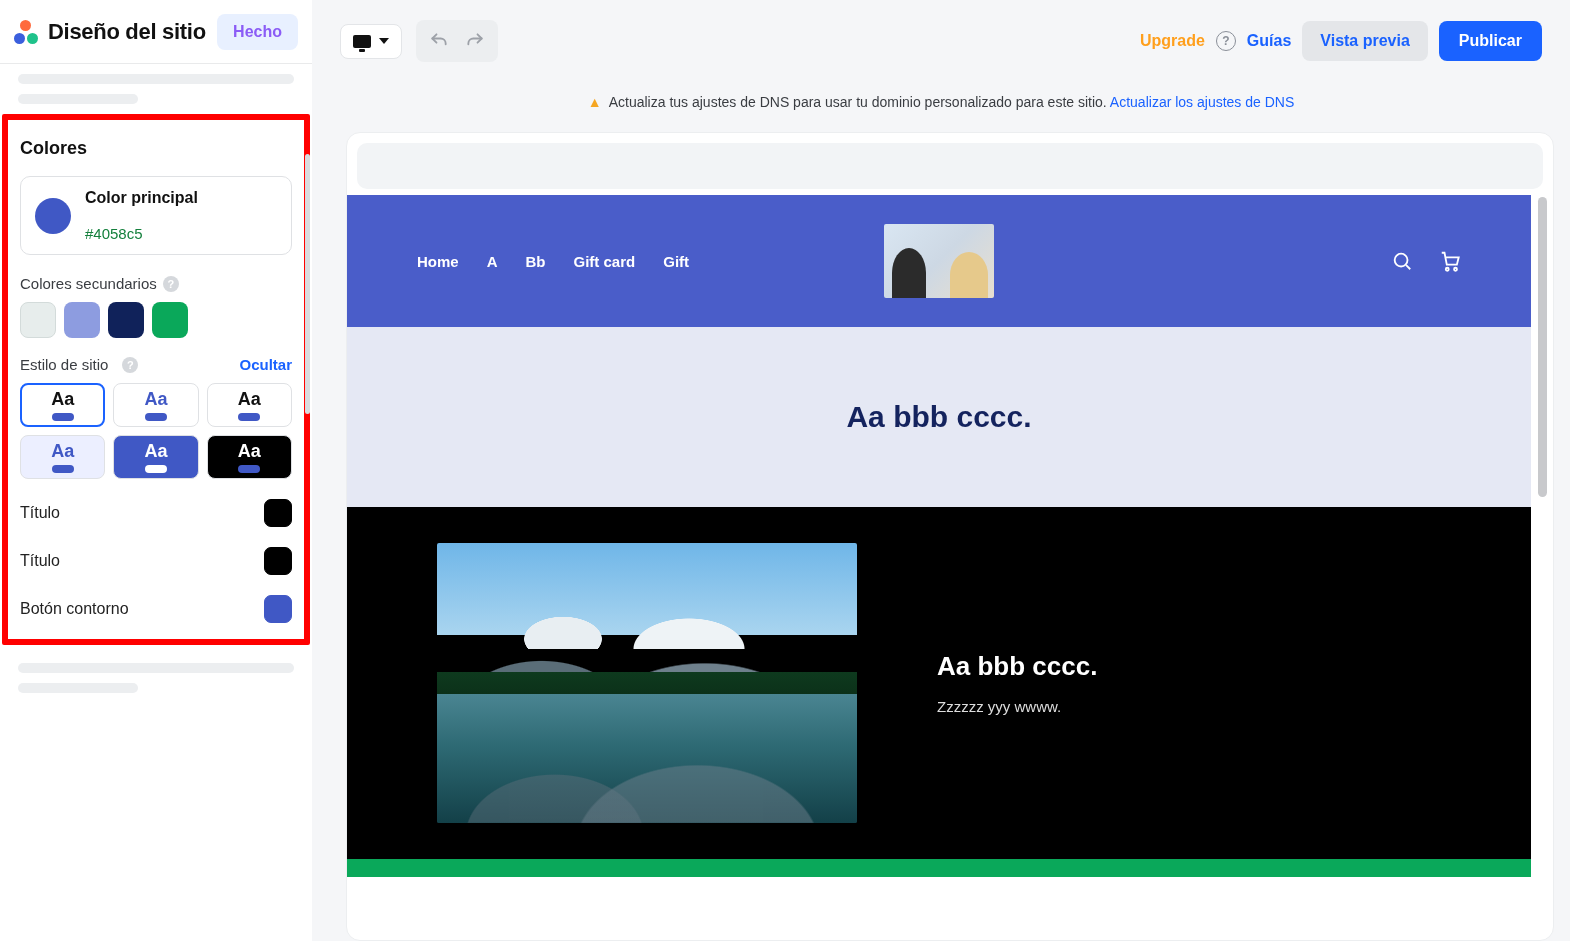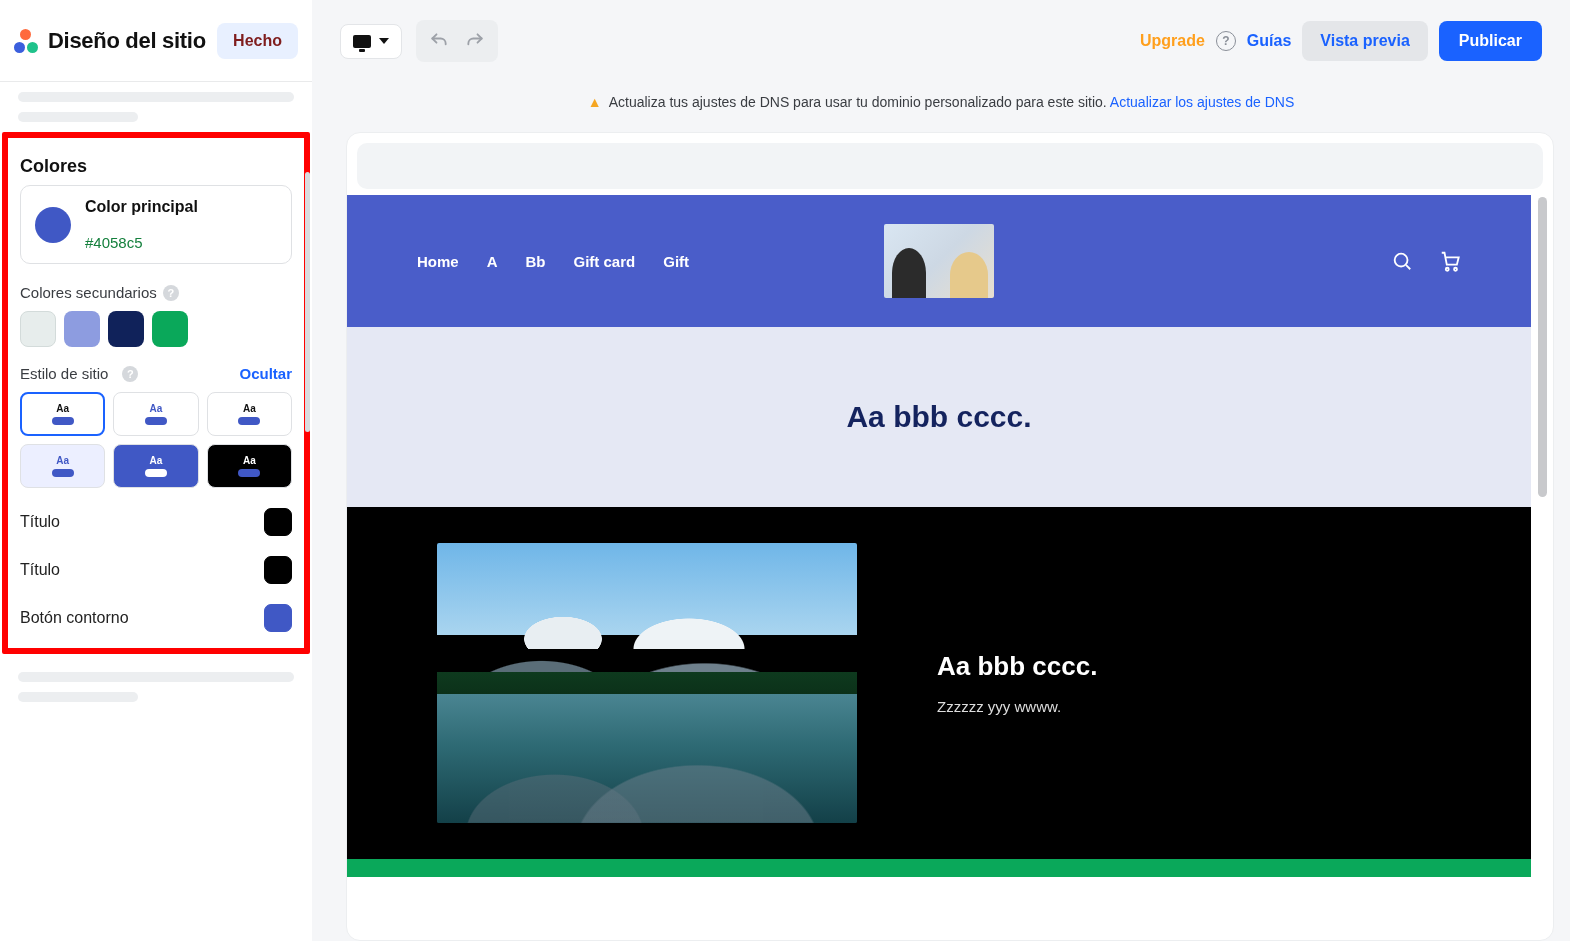--- a/index.html
+++ b/index.html
@@ -1,49 +1,49 @@
 <!DOCTYPE html>
 <html><head>
 <meta charset="utf-8">
 <style>
   * { box-sizing: border-box; margin:0; padding:0; }
   body { font-family: -apple-system, BlinkMacSystemFont, "Segoe UI", Helvetica, Arial, sans-serif; background:#f5f6f8; width:1570px; height:941px; overflow:hidden; position:relative; }
   
   .sidebar { position:absolute; left:0; top:0; width:312px; height:100%; background:#fff; display:flex; flex-direction:column; }
-  .sidebar-header { display:flex; align-items:center; justify-content:space-between; padding:0 14px; height:82px; border-bottom:1px solid #e9eaeb; }
+  .sidebar-header { display:flex; align-items:center; justify-content:space-between; padding:0 14px; height:64px; border-bottom:1px solid #e9eaeb; }
   .sidebar-left { display:flex; align-items:center; gap:10px; }
   .logo-dots { width:24px; height:24px; position:relative; }
   .logo-dots span { position:absolute; width:11px; height:11px; border-radius:50%; }
   .logo-dots .d1 { background:#ff6a3d; top:0; left:6px; }
   .logo-dots .d2 { background:#3b5fdd; bottom:0; left:0; }
   .logo-dots .d3 { background:#1fc28b; bottom:0; right:0; }
   .sidebar-title { font-size:22px; font-weight:800; color:#111; letter-spacing:-0.3px; }
-  .done-btn { background:#e8f0ff; color:#7f1d1d; border:none; border-radius:8px; padding:9px 16px; font-size:16px; font-weight:700; cursor:pointer; }
+  .done-btn { background:#e8f0ff; color:#8b5cf6; border:none; border-radius:8px; padding:9px 16px; font-size:16px; font-weight:700; cursor:pointer; }
   .sidebar-body { flex:1; overflow-y:auto; position:relative; }
   .placeholder-bar { height:10px; background:#eceef0; border-radius:6px; margin:10px 18px; }
   .placeholder-bar.short { width:120px; }
   .panel-highlight { border:6px solid #ff0000; margin:4px 2px 0 2px; padding:12px 12px 16px 12px; border-radius:2px; }
-  .section-title { font-size:18px; font-weight:800; color:#111; margin:6px 0 8px 0; }
+  .section-title { font-size:18px; font-weight:800; color:#111; margin:6px 0 17px 0; }
   .primary-card { border:1.5px solid #dfe1e4; border-radius:10px; padding:12px 14px; display:flex; align-items:center; gap:14px; margin-bottom:20px; }
   .swatch-big { width:36px; height:36px; border-radius:50%; background:#4058c5; }
   .primary-text .ptitle { font-size:16px; font-weight:700; color:#111; }
   .primary-text .pvalue { font-size:15px; color:#15803d; margin-top:18px; }
   .subhead { display:flex; align-items:center; gap:6px; font-size:15px; color:#3a3d42; margin:6px 0 10px 0; font-weight:500; }
   .help-q { width:16px; height:16px; border-radius:50%; background:#d5d8dc; color:#fff; font-size:11px; font-weight:700; display:flex; align-items:center; justify-content:center; }
   .sec-swatches { display:flex; gap:8px; margin-bottom:18px; }
   .sw { width:36px; height:36px; border-radius:8px; cursor:pointer; }
   .sw1 { background:#e7edec; border:1px solid #d3dbda; }
   .sw2 { background:#8d9ce0; }
   .sw3 { background:#10225a; }
   .sw4 { background:#0aa85a; }
   .style-head { display:flex; justify-content:space-between; align-items:center; margin:18px 0 10px 0; }
   .style-head .lbl { display:flex; align-items:center; gap:14px; font-size:15px; color:#3a3d42; font-weight:500;}
   .hide-link { color:#1a62ff; font-size:15px; font-weight:700; cursor:pointer; }
   .style-grid { display:grid; grid-template-columns:repeat(3, 1fr); gap:8px; }
-  .style-card { border:1.5px solid #dfe1e4; border-radius:8px; height:44px; display:flex; flex-direction:column; align-items:center; justify-content:center; gap:3px; cursor:pointer; font-weight:800; font-size:10px; background:#fff; }
+  .style-card { border:1.5px solid #dfe1e4; border-radius:8px; height:44px; display:flex; flex-direction:column; align-items:center; justify-content:center; gap:3px; cursor:pointer; font-weight:800; font-size:18px; background:#fff; }
   .style-card .pill { width:22px; height:8px; border-radius:5px; }
   .style-card.sel { border:2px solid #1a62ff; }
   .style-card.c1 .aa{ color:#111;} .style-card.c1 .pill{ background:#4058c5;}
   .style-card.c2 .aa{ color:#4058c5;} .style-card.c2 .pill{ background:#4058c5;}
   .style-card.c3 .aa{ color:#111;} .style-card.c3 .pill{ background:#4058c5;}
   .style-card.c4 { background:#ecefff;} .style-card.c4 .aa{ color:#4058c5;} .style-card.c4 .pill{ background:#4058c5;}
   .style-card.c5 { background:#4058c5;} .style-card.c5 .aa{ color:#fff;} .style-card.c5 .pill{ background:#fff;}
   .style-card.c6 { background:#000;} .style-card.c6 .aa{ color:#fff;} .style-card.c6 .pill{ background:#4058c5;}
   .color-rows { margin-top:20px; display:flex; flex-direction:column; gap:20px; }
   .crow { display:flex; align-items:center; justify-content:space-between; }

